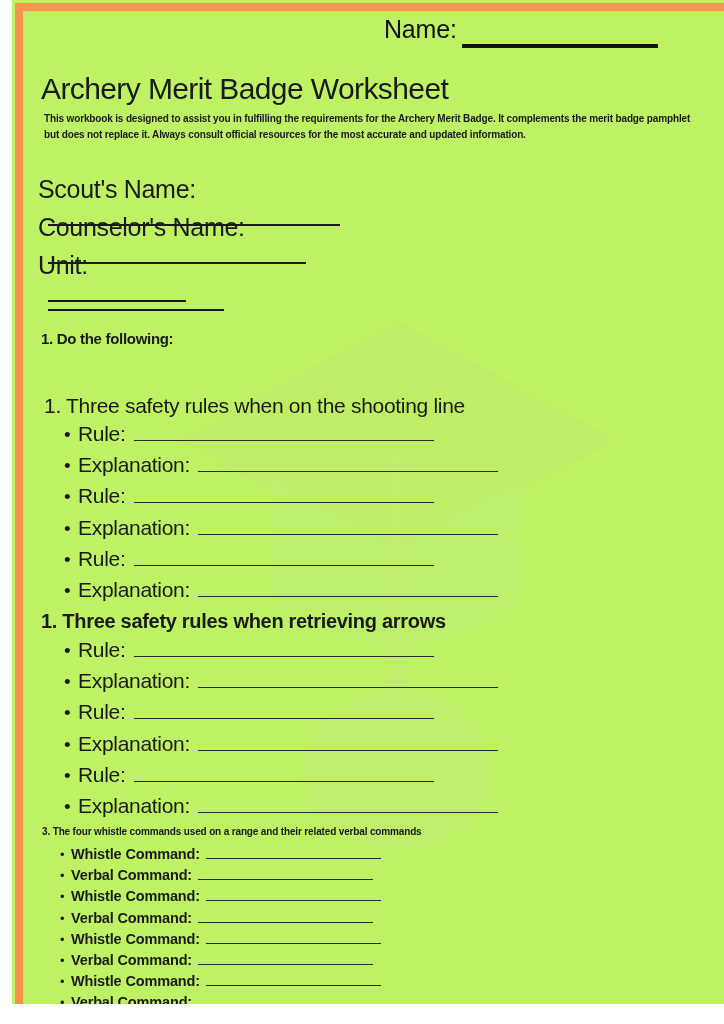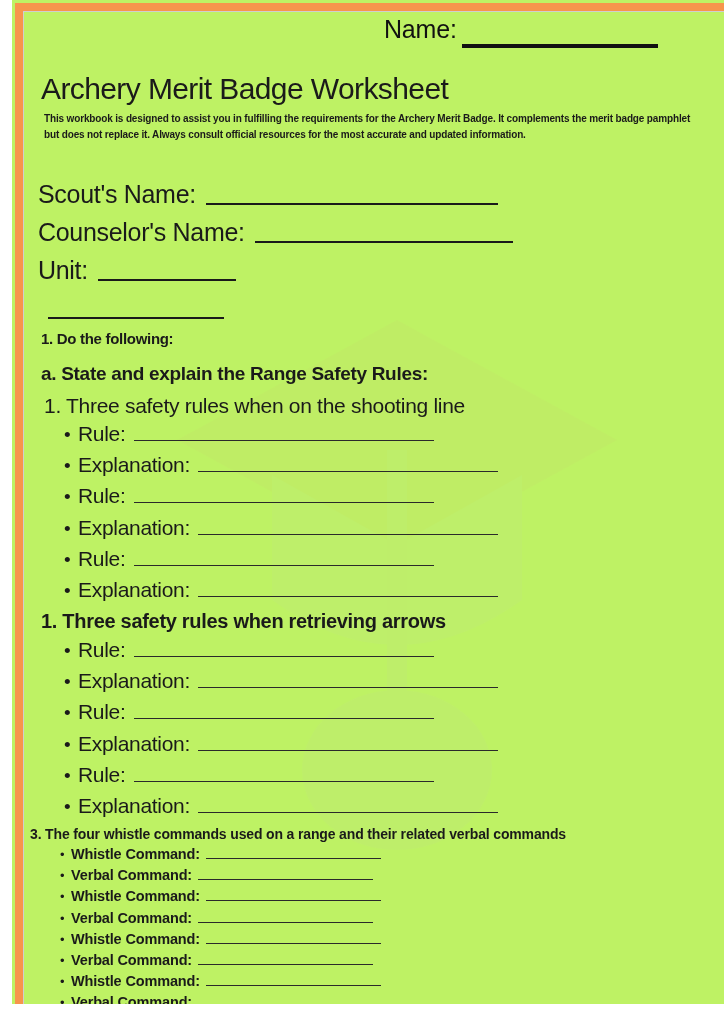--- a/index.html
+++ b/index.html
@@ -117,22 +117,23 @@
 
   
   .fields {
     position: absolute;
     left: 14px;
     top: 163px;
     width: 670px;
   }
   .field-row {
     display: flex;
-    align-items: center;
+    align-items: flex-start;
     height: 38px;
+    flex-direction: column;
   }
   .field-label {
     font-size: 25px;
     font-weight: 400;
     color: #1a1a1a;
     letter-spacing: -0.3px;
     white-space: nowrap;
   }
   .field-blank {
     margin-left: 10px;
@@ -152,21 +153,21 @@
     color: #1a1a1a;
     white-space: nowrap;
   }
   .req-1   { left: 17px; top: 318px; font-size: 15px; letter-spacing: -0.3px; }
   .req-1a  { left: 17px; top: 351px; font-size: 19px; letter-spacing: -0.3px; }
   .req-1a1 {
     left: 20px; top: 382px;
     font-size: 21px; font-weight: 400; letter-spacing: -0.3px;
   }
   .req-2   { left: 17px; top: 598px; font-size: 20px; letter-spacing: -0.3px; }
-  .req-3   { left: 6px; top: 814px; font-size: 14px; letter-spacing: -0.15px; }
+  .req-3   { left: 18px; top: 814px; font-size: 10px; letter-spacing: -0.15px; }
 
   
   .blank-list {
     position: absolute;
     list-style: none;
     margin: 0;
     padding: 0;
   }
   .list-a { left: 40px; top: 410px; }
   .list-b { left: 40px; top: 626px; }
@@ -275,21 +276,20 @@
       <div class="field-row">
         <span class="field-label">Unit:</span>
         <span class="field-blank blank-unit"></span>
       </div>
       <div class="field-row">
         <span class="field-blank blank-phone"></span>
       </div>
     </div>
 
     <div class="req-head req-1">1. Do the following:</div>
-    <div class="req-head req-1a">a. State and explain the Range Safety Rules:</div>
     <div class="req-head req-1a1">1. Three safety rules when on the shooting line</div>
 
     <ul class="blank-list list-a">
       <li class="blank-item">
         <span class="bullet-dot">•</span>
         <span class="blank-label">Rule:</span>
         <span class="blank-line len-rule"></span>
       </li>
       <li class="blank-item">
         <span class="bullet-dot">•</span>

